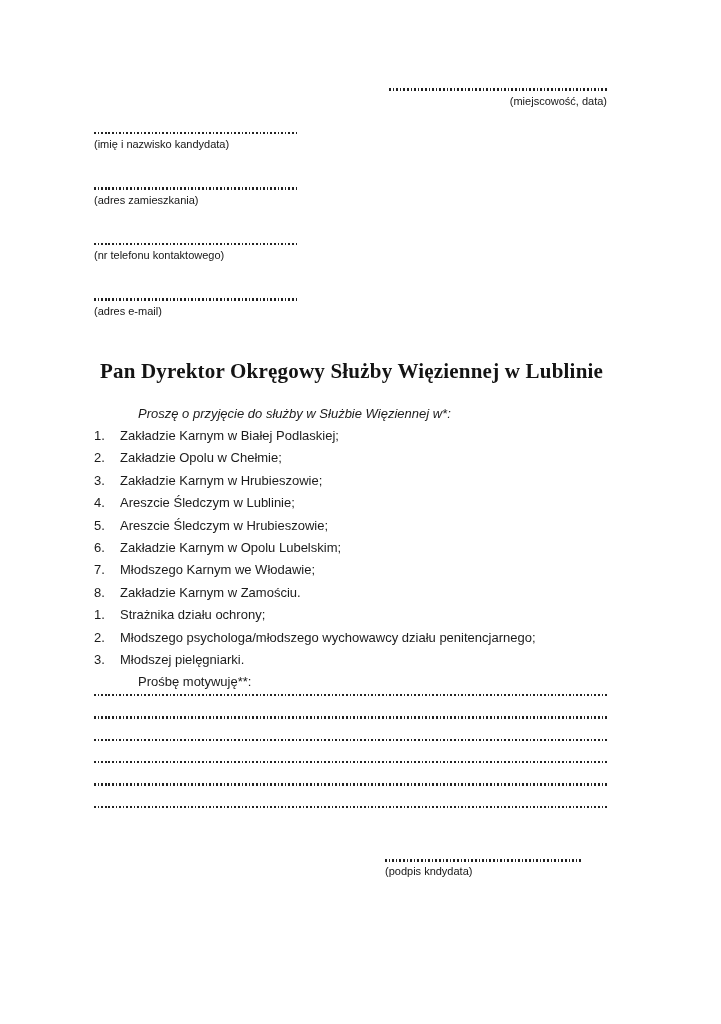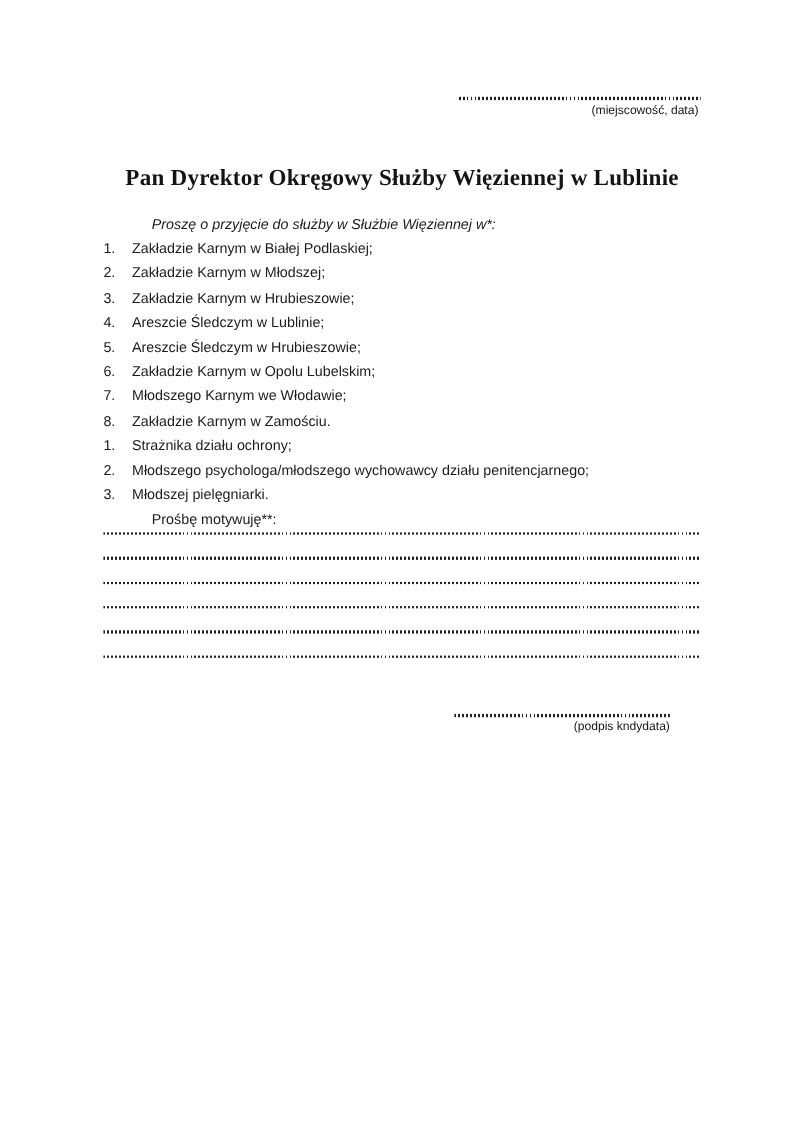--- a/index.html
+++ b/index.html
@@ -5,21 +5,21 @@
   * { margin:0; padding:0; box-sizing:border-box; }
   html,body { background:#ffffff; }
   body {
     width:721px; height:1024px;
     font-family:"Liberation Sans", sans-serif;
     color:#1b1b1b;
     position:relative; overflow:hidden;
   }
   .page {
     position:absolute; inset:0;
-    padding-left:94px; padding-right:84px;
+    padding-left:94px; padding-right:112px;
   }
   
   .dotline {
     height:2.5px;
     background-image:repeating-linear-gradient(90deg,#222 0 1.7px,transparent 1.7px 3.6px);
   }
   .small-label { font-size:11px; line-height:14px; margin-top:3px; color:#161616; }
 
   .header-right { margin-top:88px; margin-left:auto; width:220px; }
   .header-right .small-label { text-align:right; padding-right:2px; }
@@ -44,47 +44,65 @@
   .body-block { margin-top:20px;font-style:italic; }
   .num-row { display:flex; }
   .num-row .num { width:26px; flex:0 0 26px; }
   .num-row .text { flex:1; }
 
   .motivation-lines { }
   .motline { height:22.4px; }
   .motline .dotline { width:100%; }
 
   .signature { margin-top:31px; margin-left:auto; margin-right:28px; width:196px; }
-  .signature .small-label { text-align:right; margin-top:2px; }
+  .signature .small-label { text-align:left; margin-top:2px; }
 
   .footnotes { margin-top:45px; font-size:11px; line-height:15.5px; color:#161616; }
 </style>
 </head>
 <body>
 
 <div class="page">
 
   <div class="header-right">
     <div class="dotline"></div>
     <div class="small-label">(miejscowość, data)</div>
   </div>
 
+  <div class="fields">
+    <div class="field">
+      <div class="dotline"></div>
+      <div class="small-label">(imię i nazwisko kandydata)</div>
+    </div>
+    <div class="field">
+      <div class="dotline"></div>
+      <div class="small-label">(adres zamieszkania)</div>
+    </div>
+    <div class="field">
+      <div class="dotline"></div>
+      <div class="small-label">(nr telefonu kontaktowego)</div>
+    </div>
+    <div class="field">
+      <div class="dotline"></div>
+      <div class="small-label">(adres e-mail)</div>
+    </div>
+  </div>
 
   <div class="title">Pan Dyrektor Okręgowy Służby Więziennej w Lublinie</div>
 
   <div class="bodytext body-block indented">Proszę o przyjęcie do służby w Służbie Więziennej w*:</div>
 
   <div class="bodytext">
     <div class="num-row">
       <span class="num">1.</span>
       <span class="text">Zakładzie Karnym w Białej Podlaskiej;</span>
     </div>
     <div class="num-row">
       <span class="num">2.</span>
-      <span class="text">Zakładzie Karnym w Młodszej;</span>
+      <span class="text">Zakładzie Opolu w Chełmie;</span>
     </div>
     <div class="num-row">
       <span class="num">3.</span>
       <span class="text">Zakładzie Karnym w Hrubieszowie;</span>
     </div>
     <div class="num-row">
       <span class="num">4.</span>
       <span class="text">Areszcie Śledczym w Lublinie;</span>
     </div>
     <div class="num-row">

